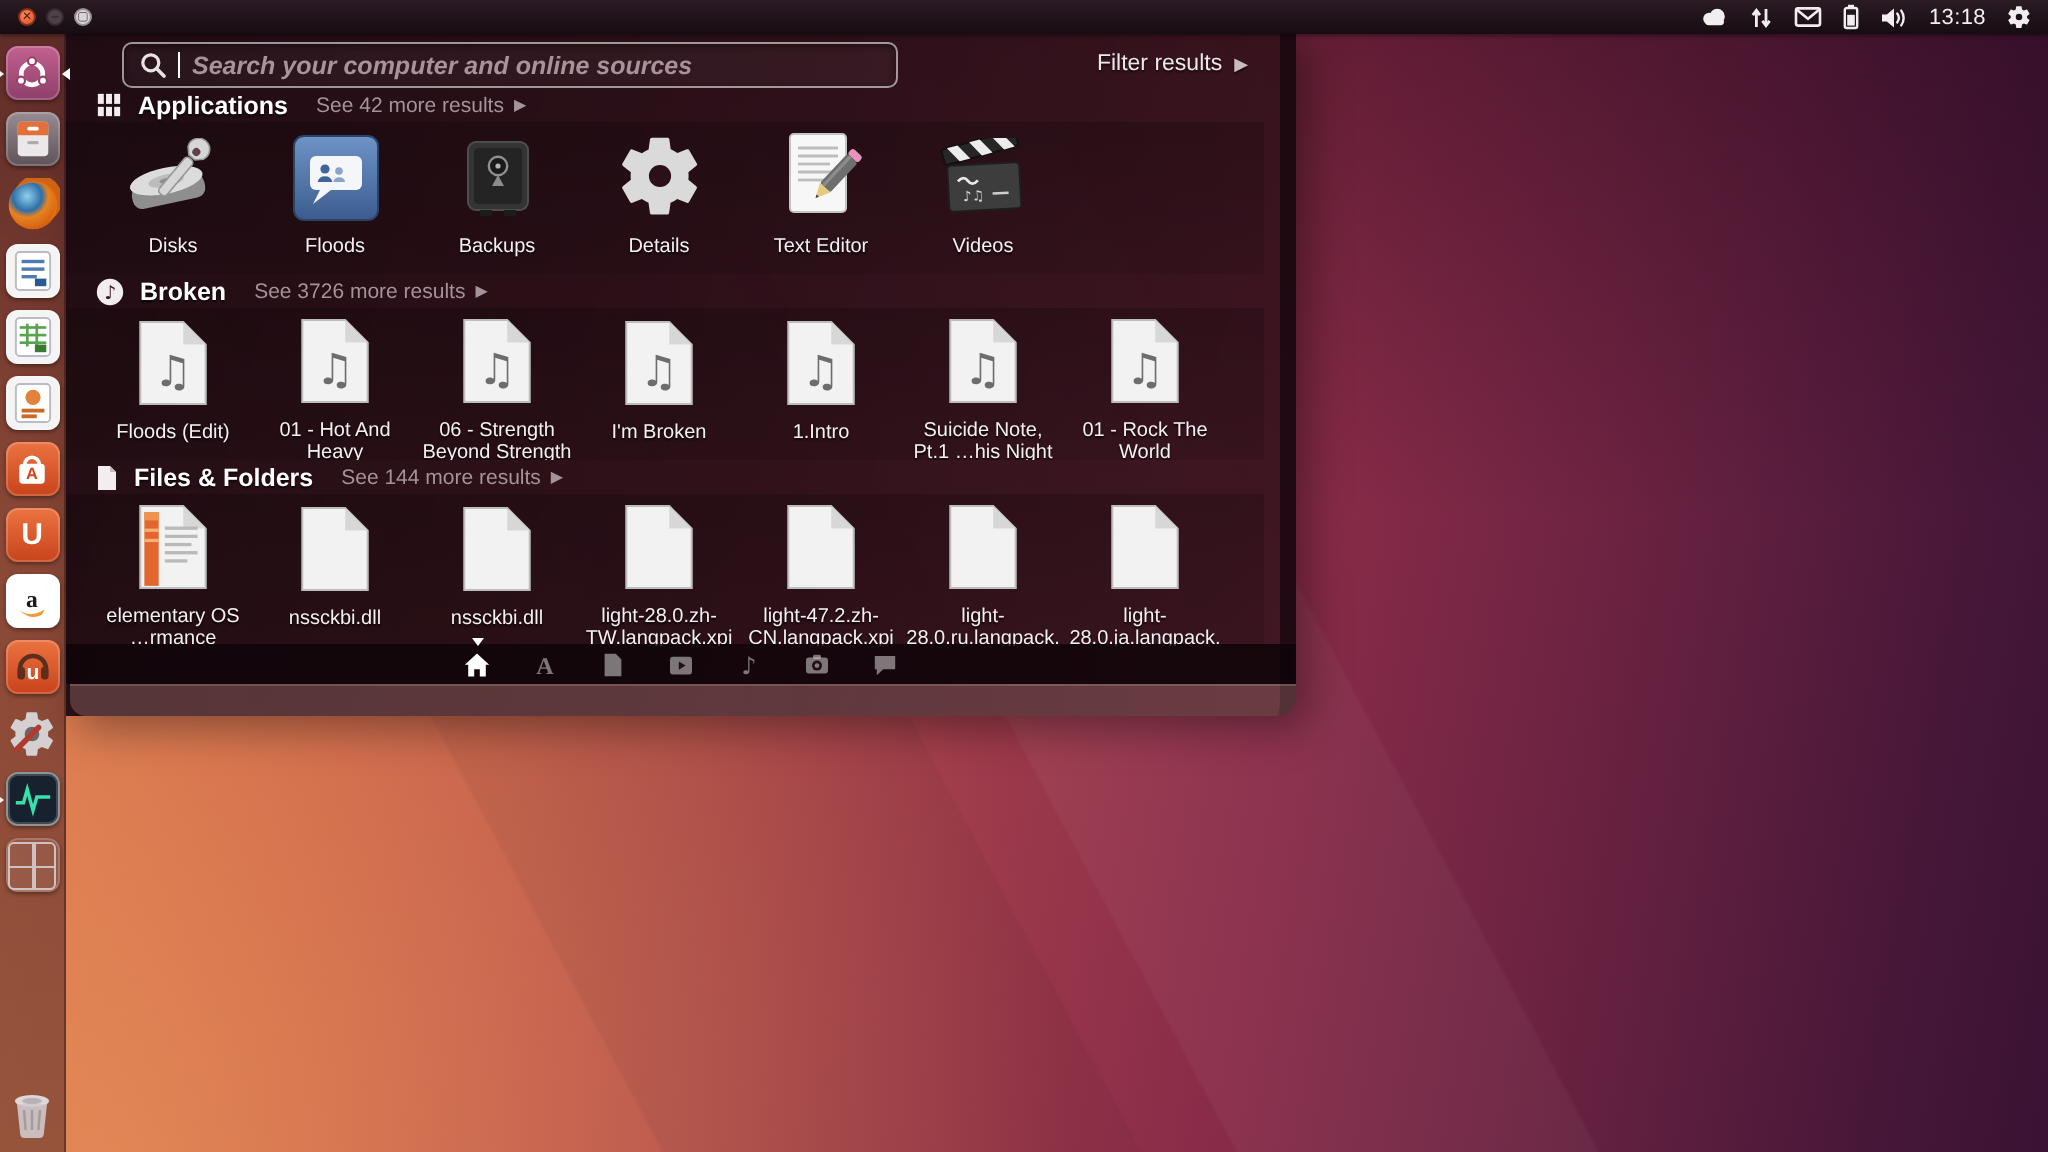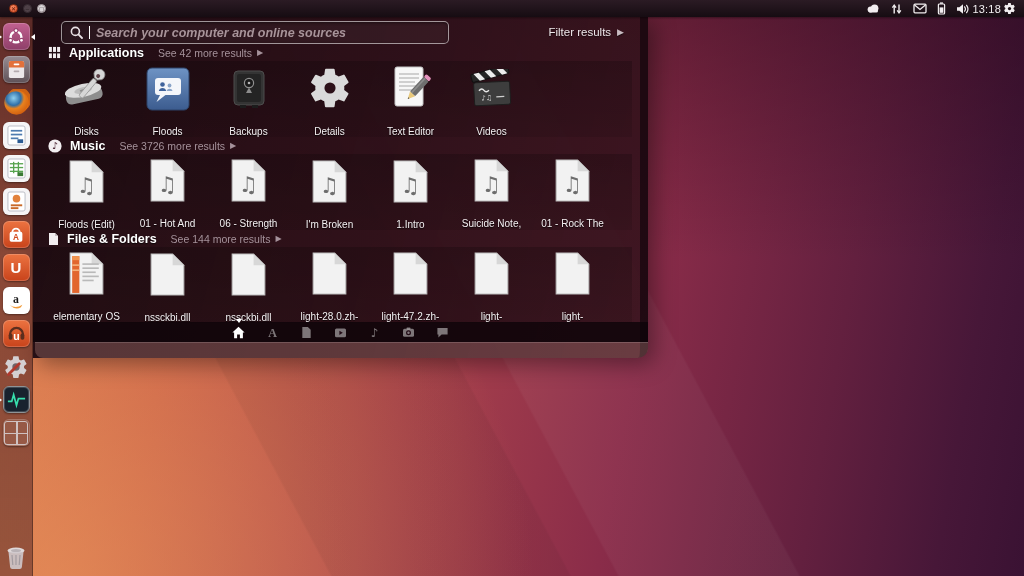--- a/index.html
+++ b/index.html
@@ -26,21 +26,21 @@
     position:absolute;left:0;top:0;right:0;height:17px;z-index:60;
     background:linear-gradient(#2b1b24,#160c12);
     display:flex;align-items:center;color:#f2eef0;
     box-shadow:0 1px 2px rgba(0,0,0,.4);
   }
   .win-controls{display:flex;gap:5px;margin-left:9px;}
   .wc{width:9px;height:9px;border-radius:50%;display:flex;align-items:center;justify-content:center;font-size:6px;line-height:1;cursor:default;}
   .wc.close{background:radial-gradient(circle at 35% 30%,#f58961,#d9502b);color:#5c1507;border:1px solid #8c2f12;box-sizing:border-box;}
   .wc.min{background:#4e4047;color:#241b20;border:1px solid #362a31;box-sizing:border-box;}
   .wc.max{background:#d9d4d7;color:#55494f;border:1px solid #9a9094;box-sizing:border-box;}
-  .tray{margin-left:auto;display:flex;align-items:center;gap:2px;margin-right:8px;}
+  .tray{margin-left:auto;display:flex;align-items:center;gap:10px;margin-right:8px;}
   .tray-icon{display:flex;align-items:center;}
   .clock{font-size:11px;letter-spacing:.2px;}
   
   .launcher{
     position:absolute;left:0;top:17px;bottom:0;width:33px;z-index:55;
     background:linear-gradient(rgba(52,16,28,.55),rgba(60,22,30,.45));
     border-right:1px solid rgba(0,0,0,.3);
     display:flex;flex-direction:column;align-items:center;padding-top:5px;box-sizing:border-box;
   }
   .launcher-item{width:29px;height:29px;margin-bottom:4px;position:relative;border-radius:6px;display:flex;align-items:center;justify-content:center;flex:0 0 auto;cursor:pointer;}
@@ -83,21 +83,21 @@
   .sections{position:absolute;left:0;right:8px;top:27px;}
   .section{height:93px;}
   .sec-header{height:17px;display:flex;align-items:center;padding-left:15px;gap:8px;}
   .sec-title{color:#fff;font-weight:bold;font-size:12.5px;text-shadow:0 1px 1px rgba(0,0,0,.7);}
   .sec-more{color:#a5929b;font-size:10.5px;display:flex;align-items:center;gap:5px;cursor:pointer;margin-left:6px;}
   .sec-more .arrow{font-size:8px;}
   .sec-items{height:76px;display:flex;padding-left:13px;background:linear-gradient(rgba(0,0,0,.20),rgba(0,0,0,.10));}
   .result-item{width:81px;display:flex;flex-direction:column;align-items:center;cursor:pointer;}
   .item-icon{height:50px;display:flex;align-items:flex-end;justify-content:center;padding-top:4px;box-sizing:border-box;}
   .item-label{
-    margin-top:15px;font-size:10px;line-height:11px;color:#f4f0f2;text-align:center;
+    margin-top:7px;font-size:10px;line-height:11px;color:#f4f0f2;text-align:center;
     max-height:22px;overflow:hidden;word-wrap:break-word;width:79px;
     text-shadow:0 1px 1px rgba(0,0,0,.8);
   }
   .lensbar{
     position:absolute;left:0;right:-8px;top:305px;height:20px;
     background:rgba(14,4,9,.82);
     display:flex;align-items:center;justify-content:center;gap:20px;
     transform:none;
   }
   .lens{color:rgba(255,255,255,.45);display:flex;align-items:center;justify-content:center;width:14px;height:14px;cursor:pointer;position:relative;}
@@ -452,21 +452,21 @@
         </div>
       </div>
       <div class="section">
         <div class="sec-header">
           <span>
             <svg width="14" height="14" viewBox="0 0 14 14">
               <circle cx="7" cy="7" r="6.6" fill="#f2eef0"></circle>
               <text x="7.2" y="10.4" text-anchor="middle" font-size="9.5" fill="#3a1220" font-family="DejaVu Sans,sans-serif">♪</text>
             </svg>
           </span>
-          <span class="sec-title">Music</span>
+          <span class="sec-title">Broken</span>
           <span class="sec-more">
             <span>See 3726 more results</span>
             <span class="arrow">▶</span>
           </span>
         </div>
         <div class="sec-items">
           <div class="result-item">
             <div class="item-icon">
               <svg width="37" height="45" viewBox="0 0 36 44">
                 <path d="M2 2 h21 l11 11 v29 h-32 z" fill="#f2f2f2" stroke="#bdbdbd" stroke-width="1"></path>

